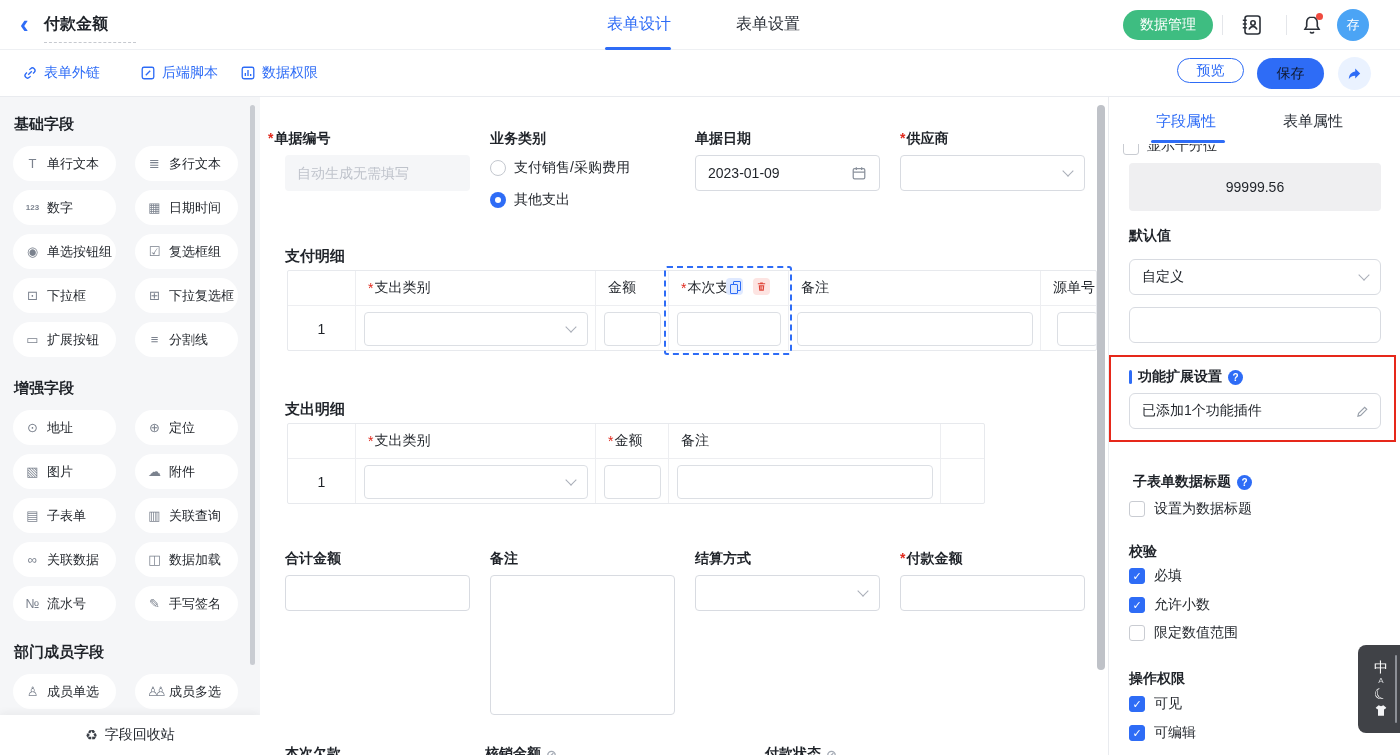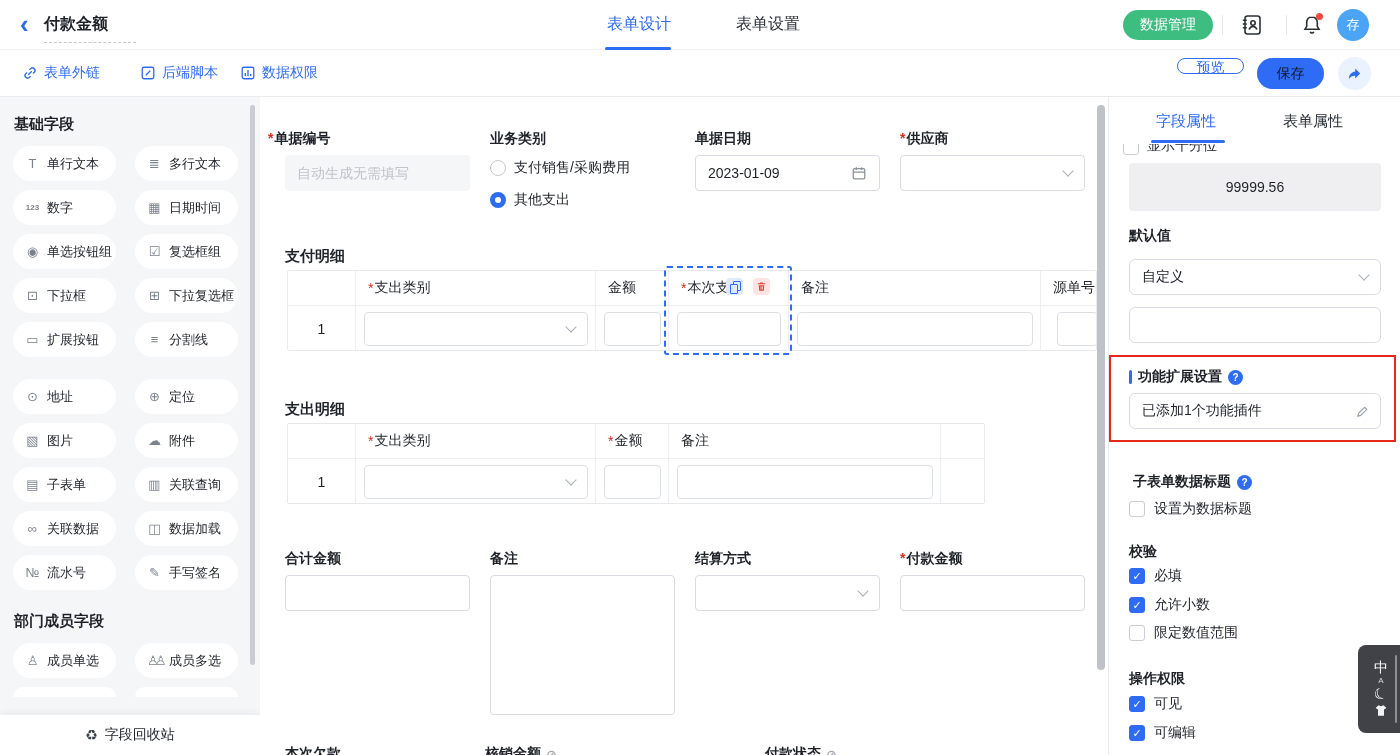--- a/index.html
+++ b/index.html
@@ -17,21 +17,21 @@
   .htab-line { position:absolute; left:605px; top:47px; width:66px; height:3px; background:#2e6cf6; border-radius:2px; }
   .btn-green { position:absolute; left:1123px; top:10px; height:30px; padding:0 17px; border:none; border-radius:16px; background:#3ebd81; color:#fff; font-size:14px; cursor:pointer; font-family:inherit; }
   .vdiv { position:absolute; top:15px; width:1px; height:20px; background:#e4e6ea; }
   .hicon { position:absolute; top:13px; width:24px; height:24px; cursor:pointer; }
   .bell-dot { position:absolute; right:1px; top:0; width:7px; height:7px; border-radius:50%; background:#f04b3f; }
   .avatar { position:absolute; left:1337px; top:9px; width:32px; height:32px; border-radius:50%; background:#4ba4f5; color:#fff; font-size:13px; display:flex; align-items:center; justify-content:center; cursor:pointer; }
 
   
   .tbar { position:absolute; left:0; top:50px; width:1400px; height:47px; background:#fff; border-bottom:1px solid #e9ebef; z-index:19; }
   .tlink { position:absolute; top:14px; display:flex; align-items:center; gap:6px; color:#2e6cf6; font-size:14px; cursor:pointer; }
-  .btn-preview { position:absolute; left:1177px; top:8px; width:67px; height:16px; border:1px solid #2e6cf6; border-radius:16px; background:#fff; color:#2e6cf6; font-size:14px; cursor:pointer; font-family:inherit; }
+  .btn-preview { position:absolute; left:1177px; top:8px; width:67px; height:25px; border:1px solid #2e6cf6; border-radius:16px; background:#fff; color:#2e6cf6; font-size:14px; cursor:pointer; font-family:inherit; }
   .btn-save { position:absolute; left:1257px; top:8px; width:67px; height:31px; border:none; border-radius:16px; background:#2e6cf6; color:#0f172a; font-size:14px; cursor:pointer; font-family:inherit; }
   .btn-share { position:absolute; left:1338px; top:7px; width:33px; height:33px; border-radius:50%; background:#eaf2ff; display:flex; align-items:center; justify-content:center; cursor:pointer; }
 
   
   .sidebar { position:absolute; left:0; top:97px; width:260px; height:658px; background:#f5f6f8; overflow:hidden; }
   .sec-title { font-size:15px; font-weight:bold; margin:0 0 12px 14px; }
   .grid { display:grid; grid-template-columns:103px 103px; gap:9px 19px; margin:0 0 22px 13px; }
   .pill { height:35px; background:#fff; border-radius:18px; display:flex; align-items:center; padding-left:12px; gap:7px; font-size:13px; cursor:grab; overflow:hidden; white-space:nowrap; }
   .pic { color:#7b828e; font-size:13px; width:15px; text-align:center; flex:0 0 auto; }
   .pic.small { font-size:8px; font-weight:bold; letter-spacing:0; }
@@ -197,20 +197,21 @@
       <div class="pill">
           <span class="pic">▭</span>
           <span>扩展按钮</span>
         </div>
       <div class="pill">
           <span class="pic">≡</span>
           <span>分割线</span>
         </div>
     </div>
 
+    <div class="sec-title">增强字段</div>
     <div class="grid">
       <div class="pill">
           <span class="pic">⊙</span>
           <span>地址</span>
         </div>
       <div class="pill">
           <span class="pic">⊕</span>
           <span>定位</span>
         </div>
       <div class="pill">

